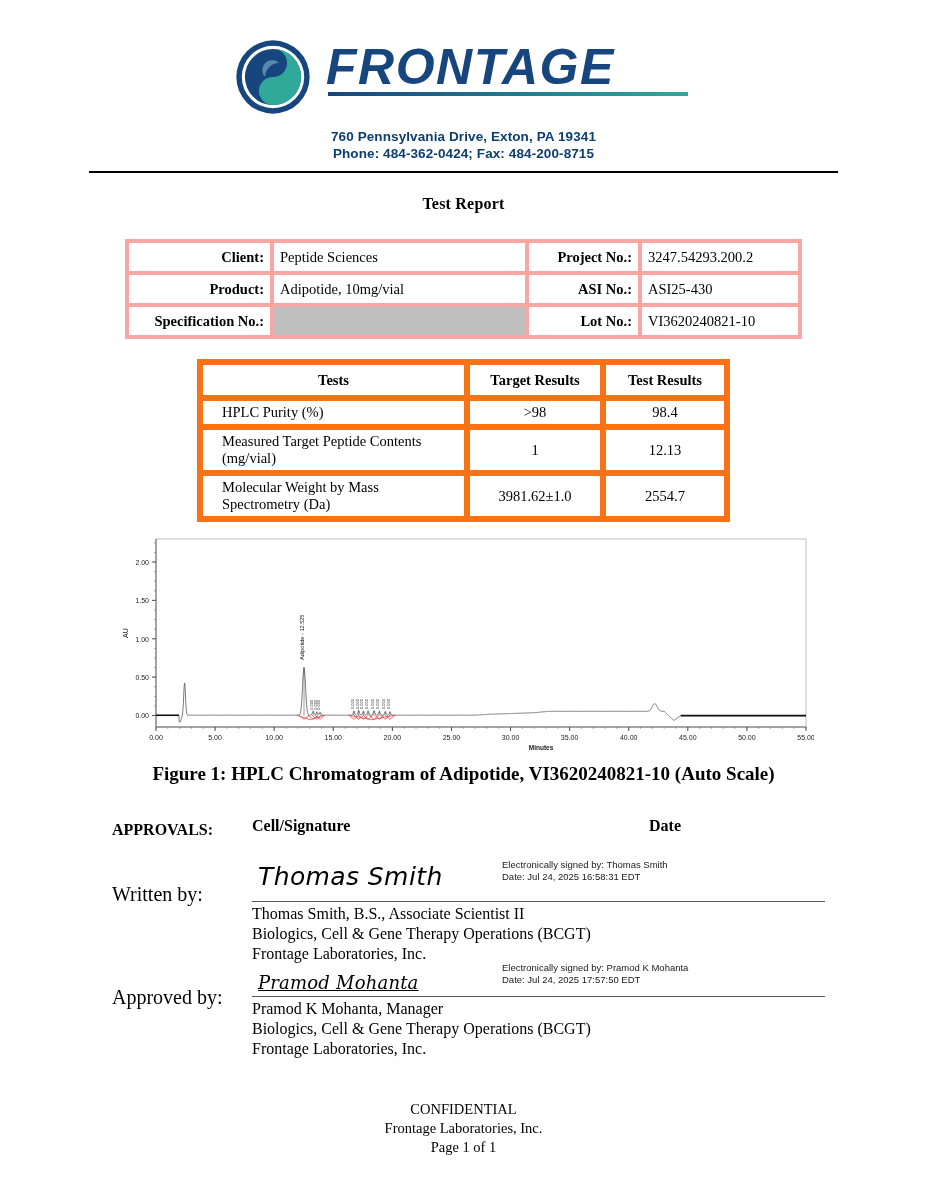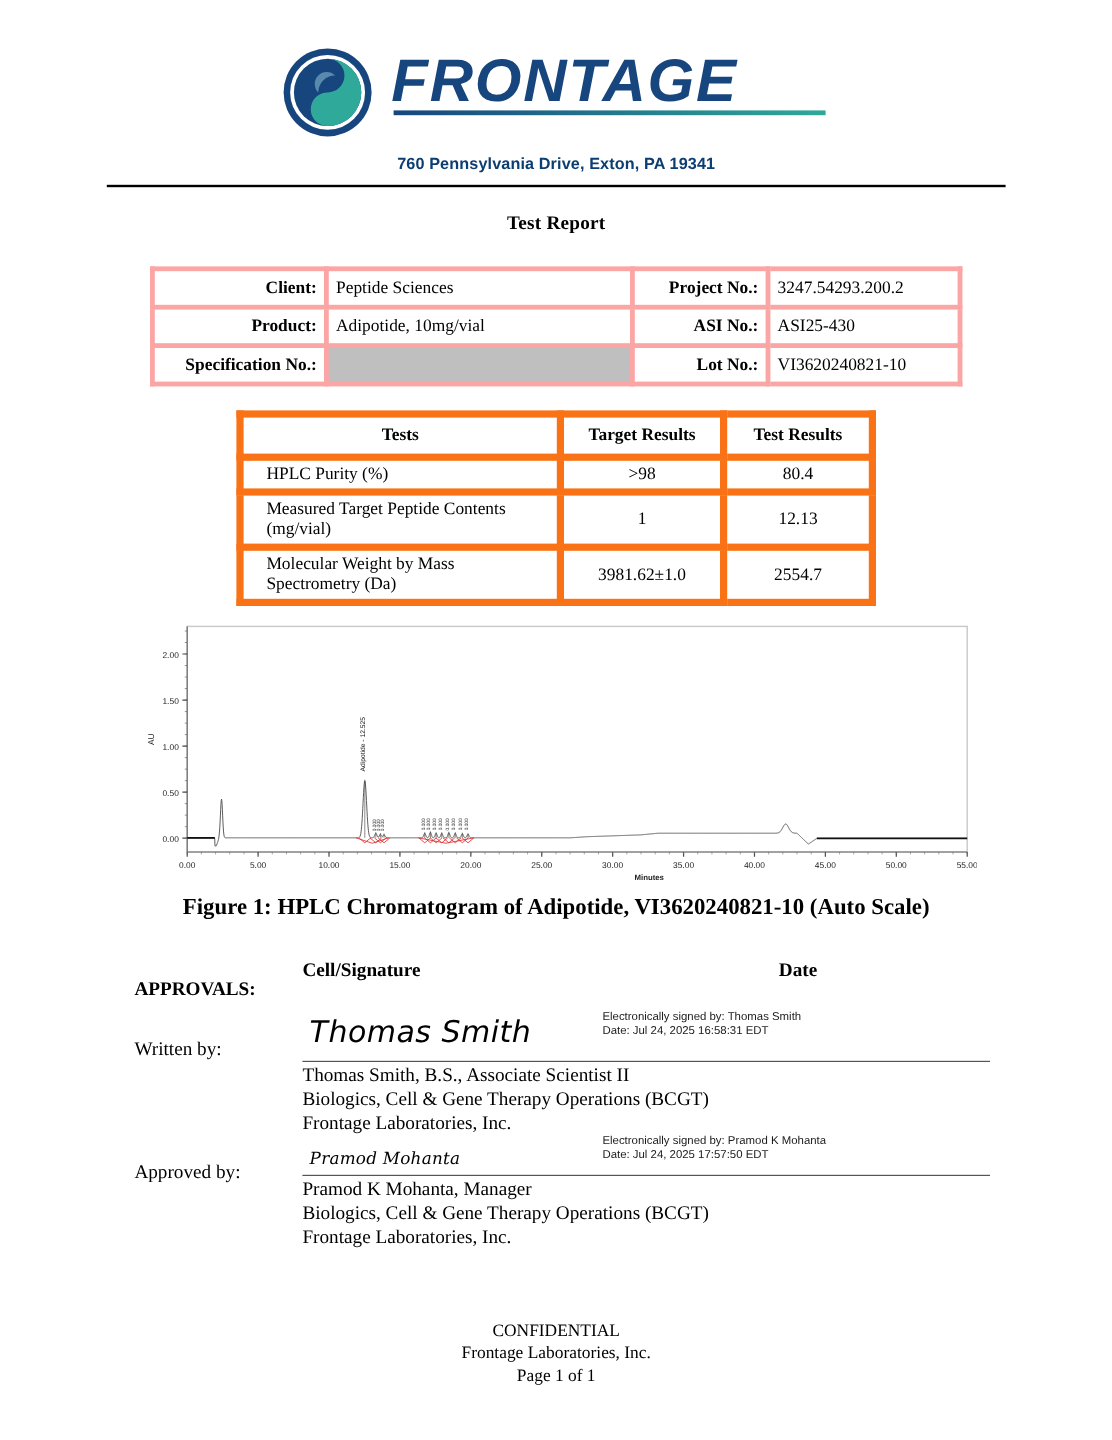--- a/index.html
+++ b/index.html
@@ -139,30 +139,30 @@
     margin: 32px 0 0 0;
     position: relative;
     padding: 0 0 0 112px;
     font-size: 16px;
   }
   .appr-head {
     position: relative;
     height: 24px;
     font-weight: bold;
   }
-  .appr-head .h-approvals { position: absolute; left: 0; top: 16px; }
+  .appr-head .h-approvals { position: absolute; left: 0; top: 4px; }
   .appr-head .h-name { position: absolute; left: 140px; top: 0; }
   .appr-head .h-date { position: absolute; left: 537px; top: 0; }
 
   .sig-block { position: relative; }
 
   .sig-role {
     position: absolute;
     left: 0;
-    font-size: 16px;
+    font-size: 20px;
   }
   .sig-area {
     margin-left: 140px;
     width: 573px;
     position: relative;
   }
   .sig-line {
     border-bottom: 1px solid #555;
     height: 0;
   }
@@ -172,26 +172,27 @@
     font-size: 25px;
     letter-spacing: .4px;
     line-height: 40px;
     padding-left: 6px;
     height: 44px;
     white-space: nowrap;
   }
   .signature-approved {
     font-family: "DejaVu Serif", serif;
     font-style: italic;
-    font-size: 14px;
+    font-size: 18px;
     letter-spacing: .2px;
     line-height: 22px;
     padding-left: 6px;
     height: 24px;
     white-space: nowrap;
+    text-decoration: underline;
   }
   .esign {
     position: absolute;
     font-family: "Liberation Sans", sans-serif;
     font-size: 9.5px;
     line-height: 12px;
     color: #1a1a1a;
     white-space: nowrap;
   }
   .esign-written { left: 250px; top: 2px; }
@@ -237,20 +238,21 @@
           <linearGradient id="swoosh" x1="0" y1="0" x2="1" y2="0">
             <stop offset="0%" stop-color="#17457e"></stop>
             <stop offset="100%" stop-color="#2fa99a"></stop>
           </linearGradient>
         </defs>
         <rect x="2" y="54" width="360" height="4" fill="url(#swoosh)"></rect>
       </svg>
     </div>
     <div class="addr">
       <div>760 Pennsylvania Drive, Exton, PA 19341</div>
+      <div>Phone: 484-362-0424; Fax: 484-200-8715</div>
     </div>
     <div class="hrule"></div>
   </div>
 
   <div class="report-title">Test Report</div>
 
   <table class="info-table">
     <colgroup>
         <col class="c1">
         <col class="c2">
@@ -289,21 +291,21 @@
       <tr>
         <th>Tests</th>
         <th>Target Results</th>
         <th>Test Results</th>
       </tr>
     </thead>
     <tbody>
       <tr>
         <td class="test-name">HPLC Purity (%)</td>
         <td class="num">&gt;98</td>
-        <td class="num">80.4</td>
+        <td class="num">98.4</td>
       </tr>
       <tr>
         <td class="test-name">Measured Target Peptide Contents (mg/vial)</td>
         <td class="num">1</td>
         <td class="num">12.13</td>
       </tr>
       <tr>
         <td class="test-name">Molecular Weight by Mass Spectrometry (Da)</td>
         <td class="num">3981.62±1.0</td>
         <td class="num">2554.7</td>

